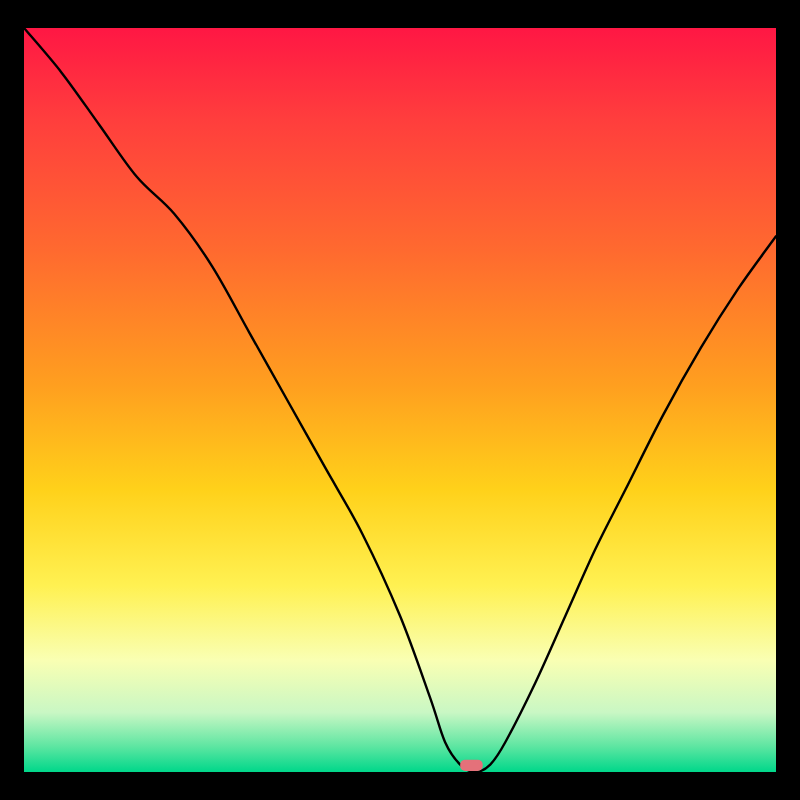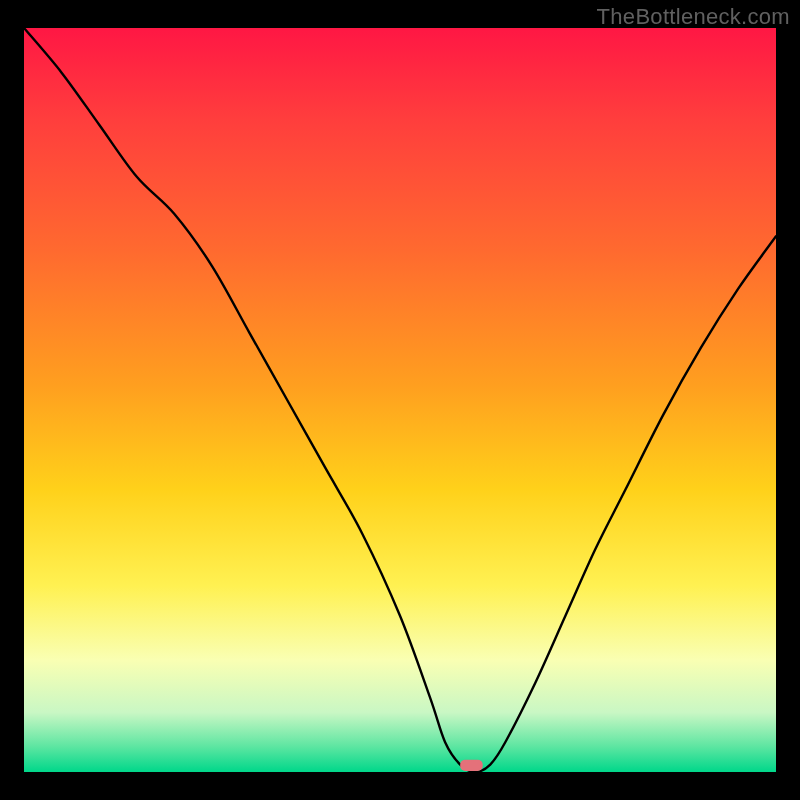--- a/index.html
+++ b/index.html
@@ -39,21 +39,20 @@
     display: block;
     width: 100%;
     height: 100%;
   }
 </style>
 </head>
 <body>
 
 <div class="frame">
 
-  <div class="watermark">TheBottleneck.com</div>
 
   <div class="plot-area">
     <svg id="chart-svg" viewBox="0 0 752 744" preserveAspectRatio="none">
       <defs>
         <linearGradient id="bg-grad" x1="0" y1="0" x2="0" y2="1">
             <stop offset="0.00%" stop-color="#ff1744"></stop>
             <stop offset="12.00%" stop-color="#ff3d3d"></stop>
             <stop offset="30.00%" stop-color="#ff6a2f"></stop>
             <stop offset="48.00%" stop-color="#ff9f1f"></stop>
             <stop offset="62.00%" stop-color="#ffd11a"></stop>

